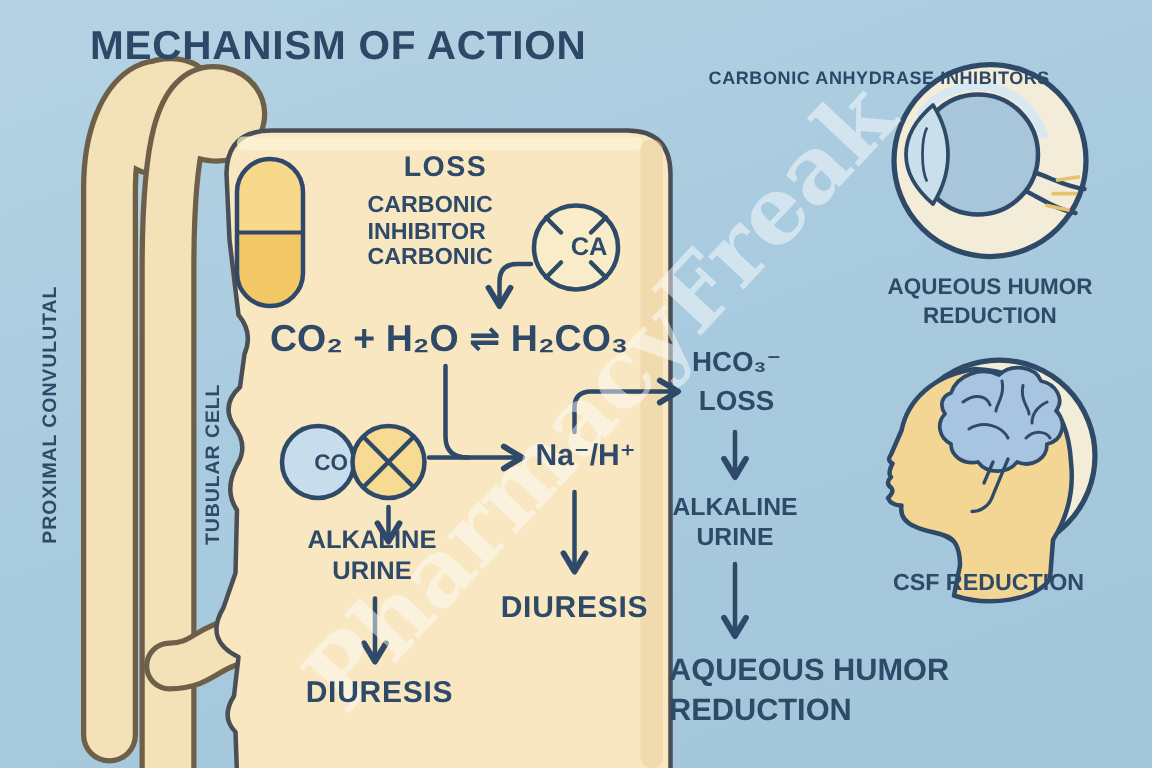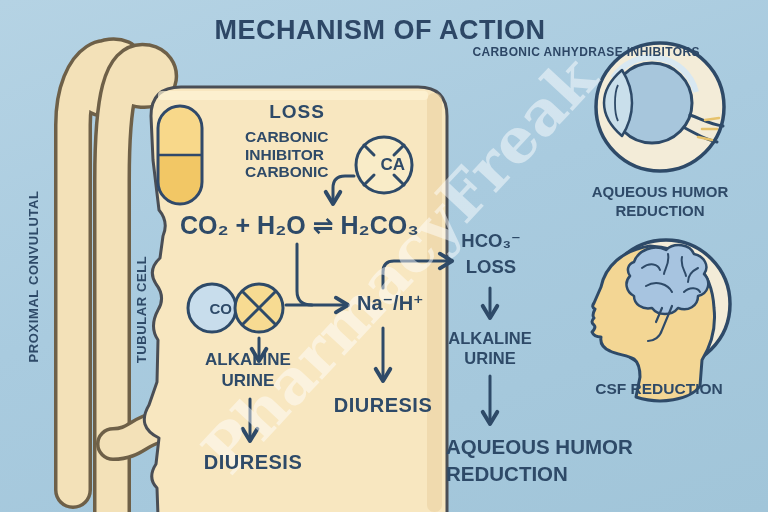--- a/index.html
+++ b/index.html
@@ -7,21 +7,21 @@
     position:relative;width:768px;height:512px;overflow:hidden;
     background:linear-gradient(160deg,#b5d3e4 0%,#a9cbdf 45%,#a1c5d9 100%);
     font-family:"Liberation Sans","DejaVu Sans",sans-serif;
   }
   svg{position:absolute;left:0;top:0;}
   .t{
     position:absolute;color:#2e4a68;font-weight:bold;
     font-family:"Liberation Sans","DejaVu Sans",sans-serif;
     white-space:nowrap;
   }
-  .title-main{left:60px;top:15px;width:640px;text-align:center;font-size:27px;letter-spacing:.5px;color:#2d4766;}
+  .title-main{left:60px;top:15px;width:640px;font-size:27px;letter-spacing:.5px;color:#2d4766;}
   .title-sub{left:60px;top:45px;width:640px;text-align:right;font-size:12px;letter-spacing:.4px;color:#2d4766;}
   .lumen{left:247px;top:101px;width:100px;text-align:center;font-size:19px;letter-spacing:1px;}
   .cai{left:209px;top:128px;font-size:15.5px;line-height:17.5px;white-space:normal;width:130px;margin-left:36px;}
   .ca-txt{left:364px;top:155px;width:41px;text-align:right;font-size:17px;}
   .equation{left:180px;top:211px;width:206px;font-size:25px;}
   .co-txt{left:192px;top:300px;width:40px;text-align:right;font-size:15px;}
   .nah{left:357px;top:291px;font-size:20px;}
   .alk-left{left:195px;top:349px;width:106px;text-align:center;font-size:17px;line-height:21px;}
   .diuresis-left{left:192px;top:451px;width:122px;text-align:center;font-size:20px;letter-spacing:.5px;}
   .diuresis-right{left:327px;top:394px;width:112px;text-align:center;font-size:20px;letter-spacing:.5px;}

